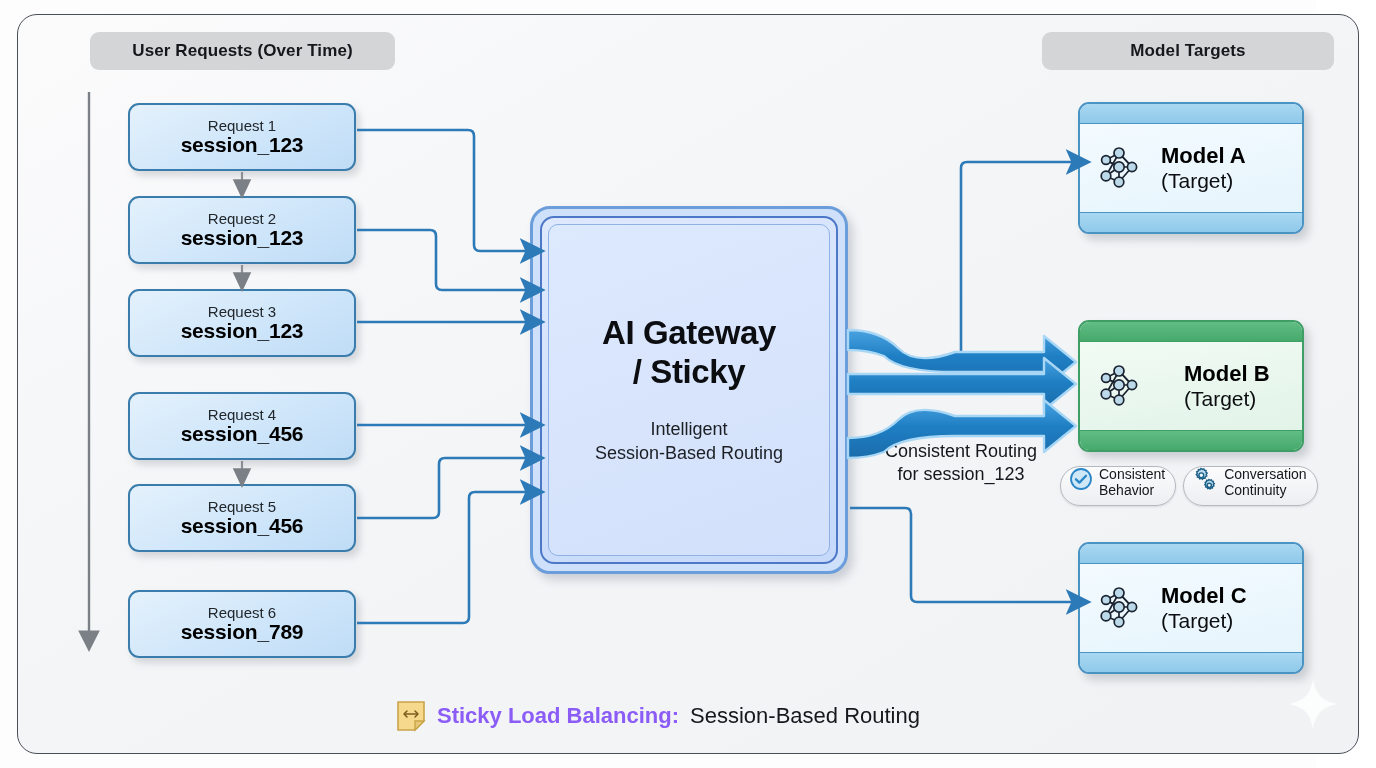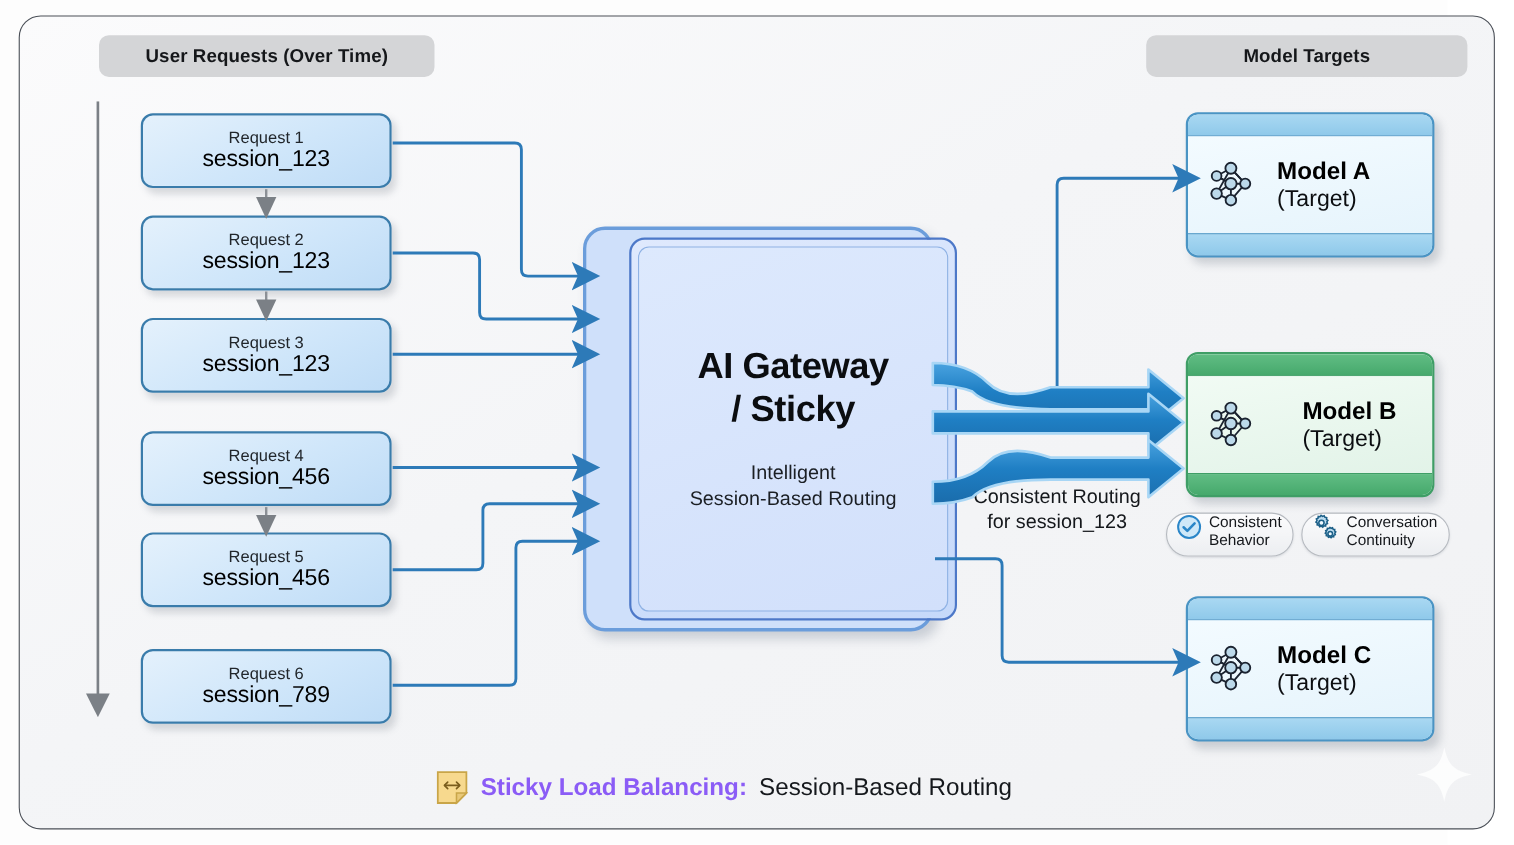--- a/index.html
+++ b/index.html
@@ -59,42 +59,41 @@
     box-shadow: 4px 5px 7px rgba(90,100,115,.22);
     display: flex; flex-direction: column;
     align-items: center; justify-content: center;
     line-height: 1.05;
   }
   .req .r-top {
     font-size: 15px; color: #21262b; font-weight: normal;
     margin-bottom: 1px;
   }
   .req .r-sess {
-    font-size: 21px; font-weight: normal; color: #000;
+    font-size: 21px; font-weight: bold; color: #000;
     letter-spacing: -.2px;
   }
 
   
   .gw-outer {
     position: absolute;
     left: 530px; top: 206px;
     width: 318px; height: 368px;
     border: 3px solid #6b9ddb;
     border-radius: 20px;
     background: #cfe0fa;
     box-shadow: 5px 6px 10px rgba(80,95,120,.25);
     padding: 7px;
   }
   .gw-inner {
     width: 100%; height: 100%;
     border: 2.5px solid #4d78c8;
     border-radius: 14px;
     background: linear-gradient(160deg,#dfe9fd 0%,#cfdffb 60%,#c6d9fa 100%);
     padding: 6px;
-    margin-left: 32px;
   }
   .gw-core {
     width: 100%; height: 100%;
     border: 1.5px solid #8fb2e4;
     border-radius: 10px;
     background: linear-gradient(160deg,#dde9fd 0%,#d2e0fb 100%);
     display: flex; flex-direction: column;
     align-items: center; justify-content: center;
     gap: 26px;
   }

